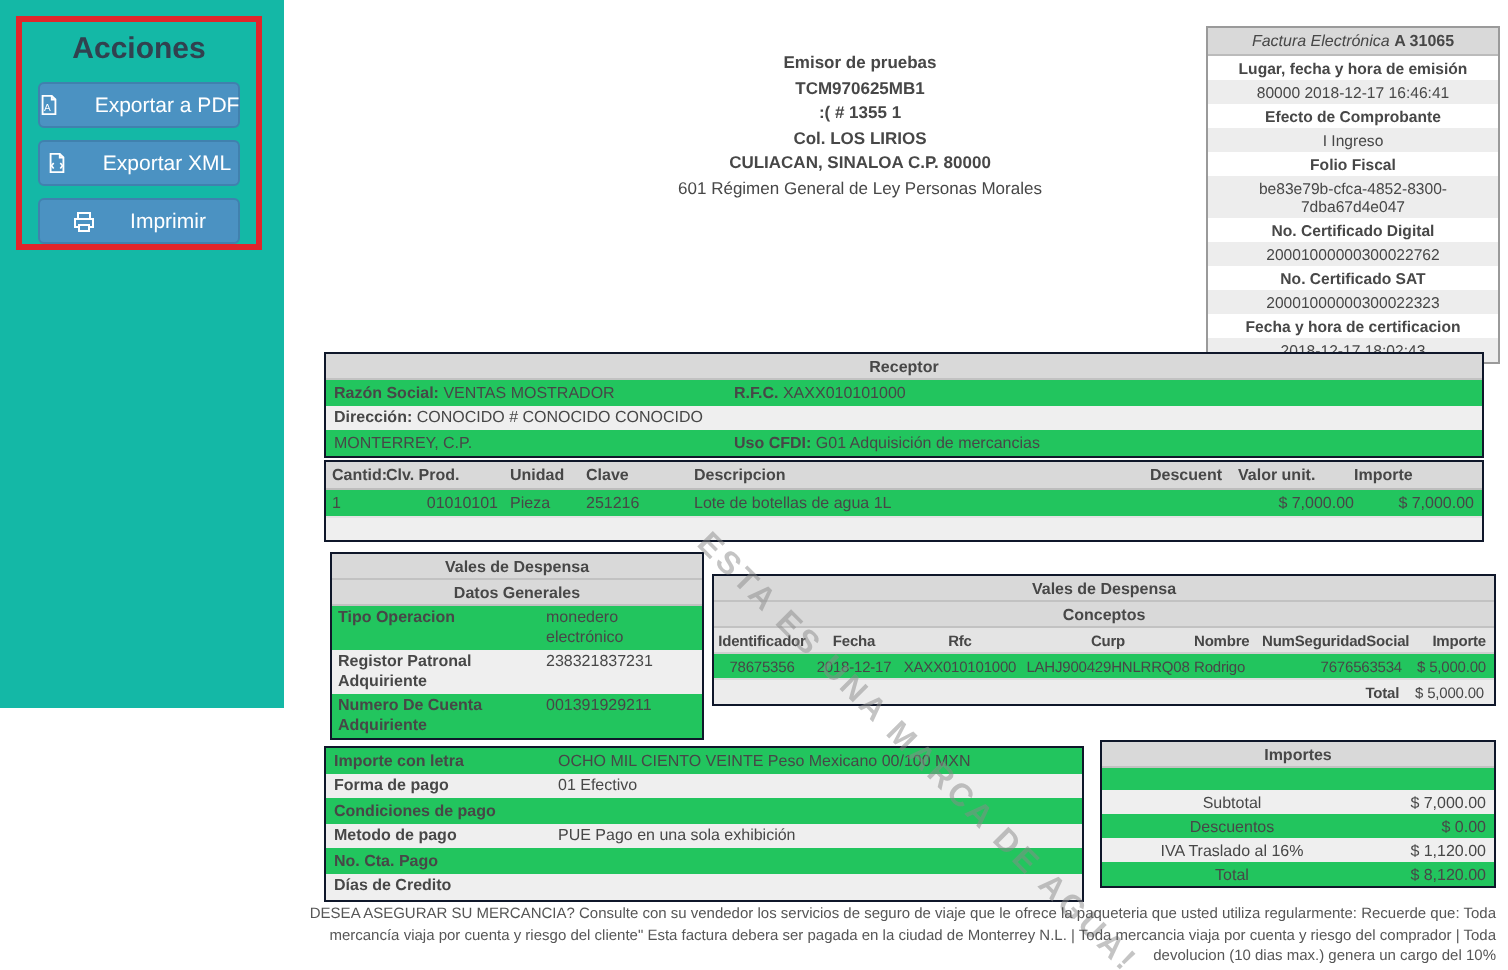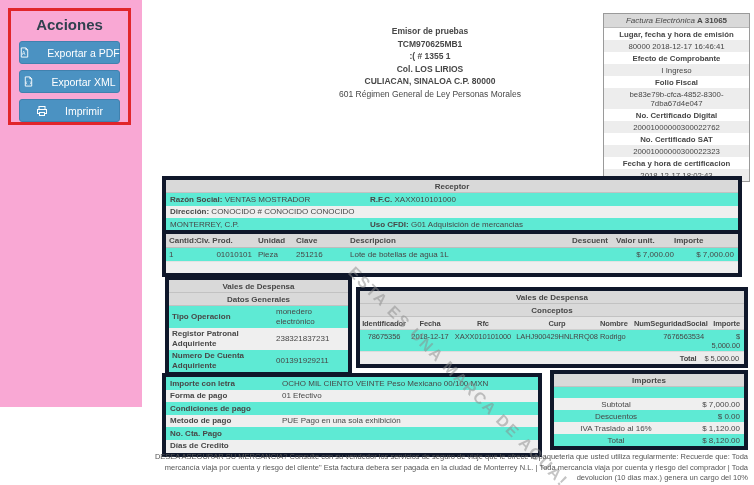--- a/index.html
+++ b/index.html
@@ -1,59 +1,59 @@
 <!DOCTYPE html>
 <html><head>
 <meta charset="utf-8">
 <style>
   *{box-sizing:border-box;margin:0;padding:0}
   html,body{background:#fff}
   .page{position:relative;width:754px;height:485px;background:#fff;overflow:hidden;
         font-family:"Liberation Sans",sans-serif;color:#3e3e3e}
   
-  .sidebar{position:absolute;left:0;top:0;width:142px;height:407px;background:#f9a8d4}
+  .sidebar{position:absolute;left:0;top:0;width:142px;height:354px;background:#14b8a6}
   .actions-box{position:absolute;left:8px;top:8px;width:123px;height:117px;border:3px solid #e1252b;padding-top:5px}
   .actions-title{text-align:center;font-size:15px;font-weight:700;color:#31414f;margin-bottom:8px}
   .sb-btn{display:flex;align-items:center;justify-content:center;gap:17px;width:101px;height:23px;
           margin:0 auto 6px;background:#4b92c2;border:1px solid #4081ae;border-radius:3px;
           color:#fff;font-size:10.5px;font-family:inherit;cursor:pointer;white-space:nowrap}
   .btn-icon{display:inline-flex;align-items:center}
   
   .emisor{position:absolute;left:250px;top:25px;width:360px;text-align:center;font-size:8.5px;line-height:12.6px;color:#474747}
   .emisor .b{font-weight:700}
   
   .fi{position:absolute;left:603px;top:13px;width:147px;border:1px solid #9a9a9a;font-size:7.8px;
       text-align:center;background:#fff;color:#474747}
   .fi-header{background:#d9d9d9;border-bottom:1px solid #bbb;padding:2px 1px;font-size:8px}
   .fi-header i{font-style:italic}
   .fi-header b{font-weight:700}
   .fi-label{font-weight:700;padding:1.5px 2px}
   .fi-value{background:#ededed;padding:1.5px 3px;word-wrap:break-word}
   
-  .tbl{border:4px solid #0f172a;background:#5eead4;font-size:8px;color:#474747}
+  .tbl{border:1px solid #0f172a;background:#22c55e;font-size:8px;color:#474747}
   .hdr{background:#d9d9d9;text-align:center;font-weight:700;padding:1.5px 0;border-bottom:1px solid #c2c2c2}
   .alt{background:#efefef}
   b{font-weight:700}
   
   .receptor{position:absolute;left:162px;top:176px;width:580px}
   .rec-row{display:flex;padding:1.5px 4px;line-height:9.6px}
   .rec-left{width:200px}
   .rec-right{flex:1}
   
   .items{position:absolute;left:162px;top:230px;width:580px}
   .it-head{display:flex;background:#d9d9d9;font-weight:700;padding:2px 0;border-bottom:1px solid #bdbdbd}
   .it-row{display:flex;padding:2px 0;border-bottom:1px solid #e3e3e3}
   .it-empty{height:11px;background:#efefef}
   .c1{width:30px;padding-left:3px}.c2{width:56px}.c3{width:42px;padding-left:6px}
   .c4{width:46px;padding-left:2px}.c5{flex:1;padding-left:10px}.c6{width:44px}
   .c7{width:58px}.c8{width:64px;padding-right:4px}
   .it-row .c2,.it-row .c7,.it-row .c8{text-align:right}
   
   .vg{position:absolute;left:165px;top:276px;width:187px}
-  .vg-row{display:flex;padding:1px 3px;align-items:center}
+  .vg-row{display:flex;padding:1px 3px;}
   .vg-label{width:104px;font-weight:700;line-height:10px}
   .vg-val{flex:1;line-height:10px}
   
   .vc{position:absolute;left:356px;top:287px;width:392px;font-size:7.5px;letter-spacing:-0.1px}
   .vc .hdr{font-size:8px;letter-spacing:0}
   .vc-cols{display:flex;background:#e4e4e4;font-weight:700;padding:1.5px 0;border-bottom:1px solid #cfcfcf}
   .vc-row{display:flex;padding:1.5px 0}
   .vc-total{background:#ececec;text-align:right;padding:1.5px 5px;border-top:1px solid #dcdcdc}
   .vc-total b{margin-right:6px}
   .k1{width:48px;text-align:center}.k2{width:44px;text-align:center}.k3{width:62px;text-align:center}

